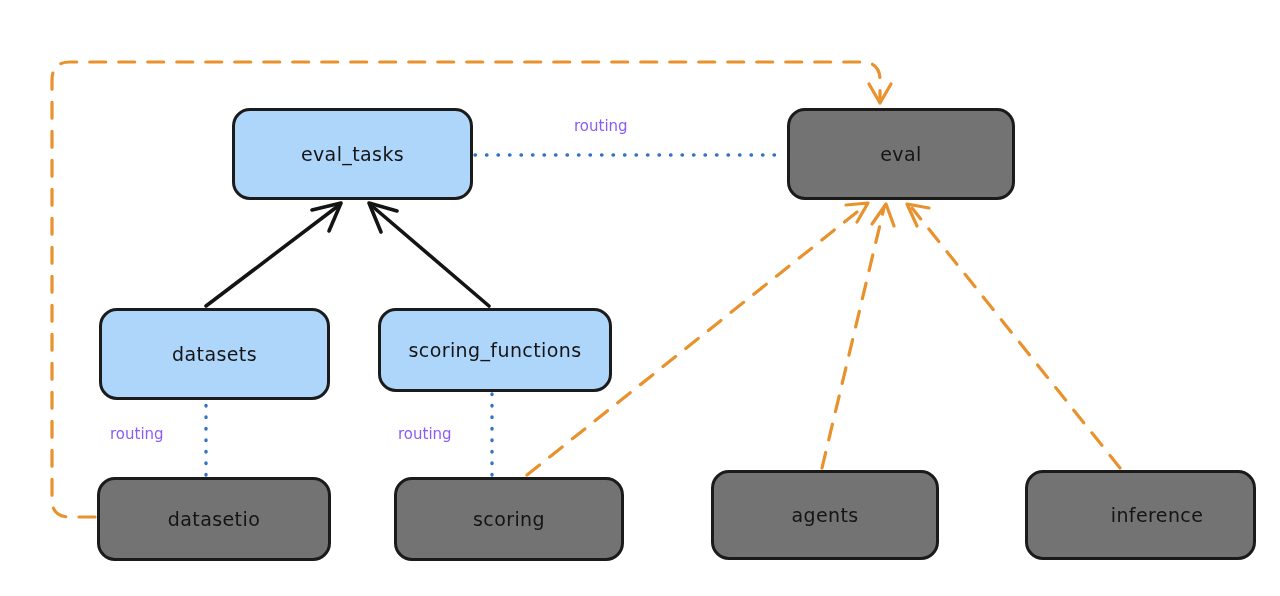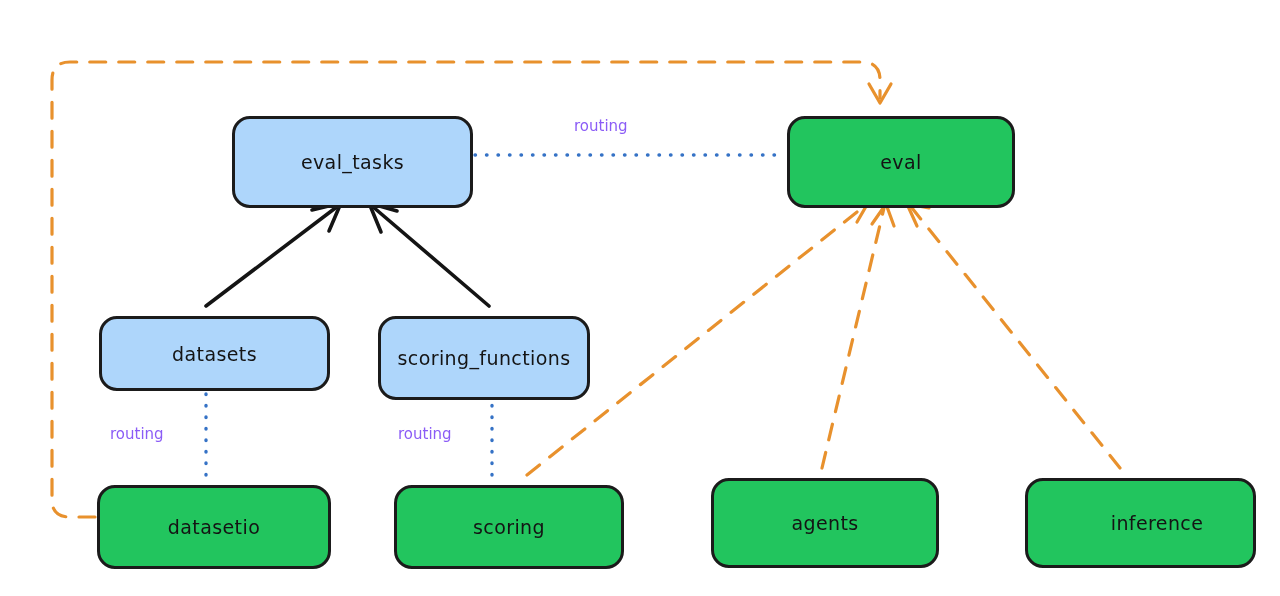--- a/index.html
+++ b/index.html
@@ -27,35 +27,34 @@
   }
   .node {
     position: absolute;
     box-sizing: border-box;
     border: 3px solid #1b1b1b;
     border-radius: 18px;
     display: flex;
     align-items: center;
     justify-content: center;
     z-index: 3;
-    margin-top: 8px;
   }
   .node .node-label {
     font-family: "DejaVu Sans", sans-serif;
     font-size: 19px;
     color: #141414;
     letter-spacing: 0.4px;
     white-space: nowrap;
     user-select: none;
   }
   .node.blue {
     background: #aed6fb;
   }
   .node.green {
-    background: #22c55e;
+    background: #737373;
   }
   .edge-label {
     position: absolute;
     font-family: "DejaVu Sans", sans-serif;
     font-size: 15px;
     color: #8b5cf6;
     white-space: nowrap;
     z-index: 4;
     user-select: none;
   }
@@ -115,25 +114,25 @@
   <div class="edge-label" style="left:398px; top:425px;">routing</div>
 
   <div class="node blue" style="left:232px; top:108px; width:241px; height:92px;">
     <span class="node-label">eval_tasks</span>
   </div>
 
   <div class="node green" style="left:787px; top:108px; width:228px; height:92px;">
     <span class="node-label">eval</span>
   </div>
 
-  <div class="node blue" style="left:99px; top:308px; width:231px; height:75px;text-align:center;">
+  <div class="node blue" style="left:99px; top:308px; width:231px; height:92px;text-align:center;">
     <span class="node-label">datasets</span>
   </div>
 
-  <div class="node blue" style="left:378px; top:308px; width:212px; height:84px;">
+  <div class="node blue" style="left:378px; top:308px; width:234px; height:84px;">
     <span class="node-label">scoring_functions</span>
   </div>
 
   <div class="node green" style="left:97px; top:477px; width:234px; height:84px;">
     <span class="node-label">datasetio</span>
   </div>
 
   <div class="node green" style="left:394px; top:477px; width:230px; height:84px;">
     <span class="node-label">scoring</span>
   </div>

